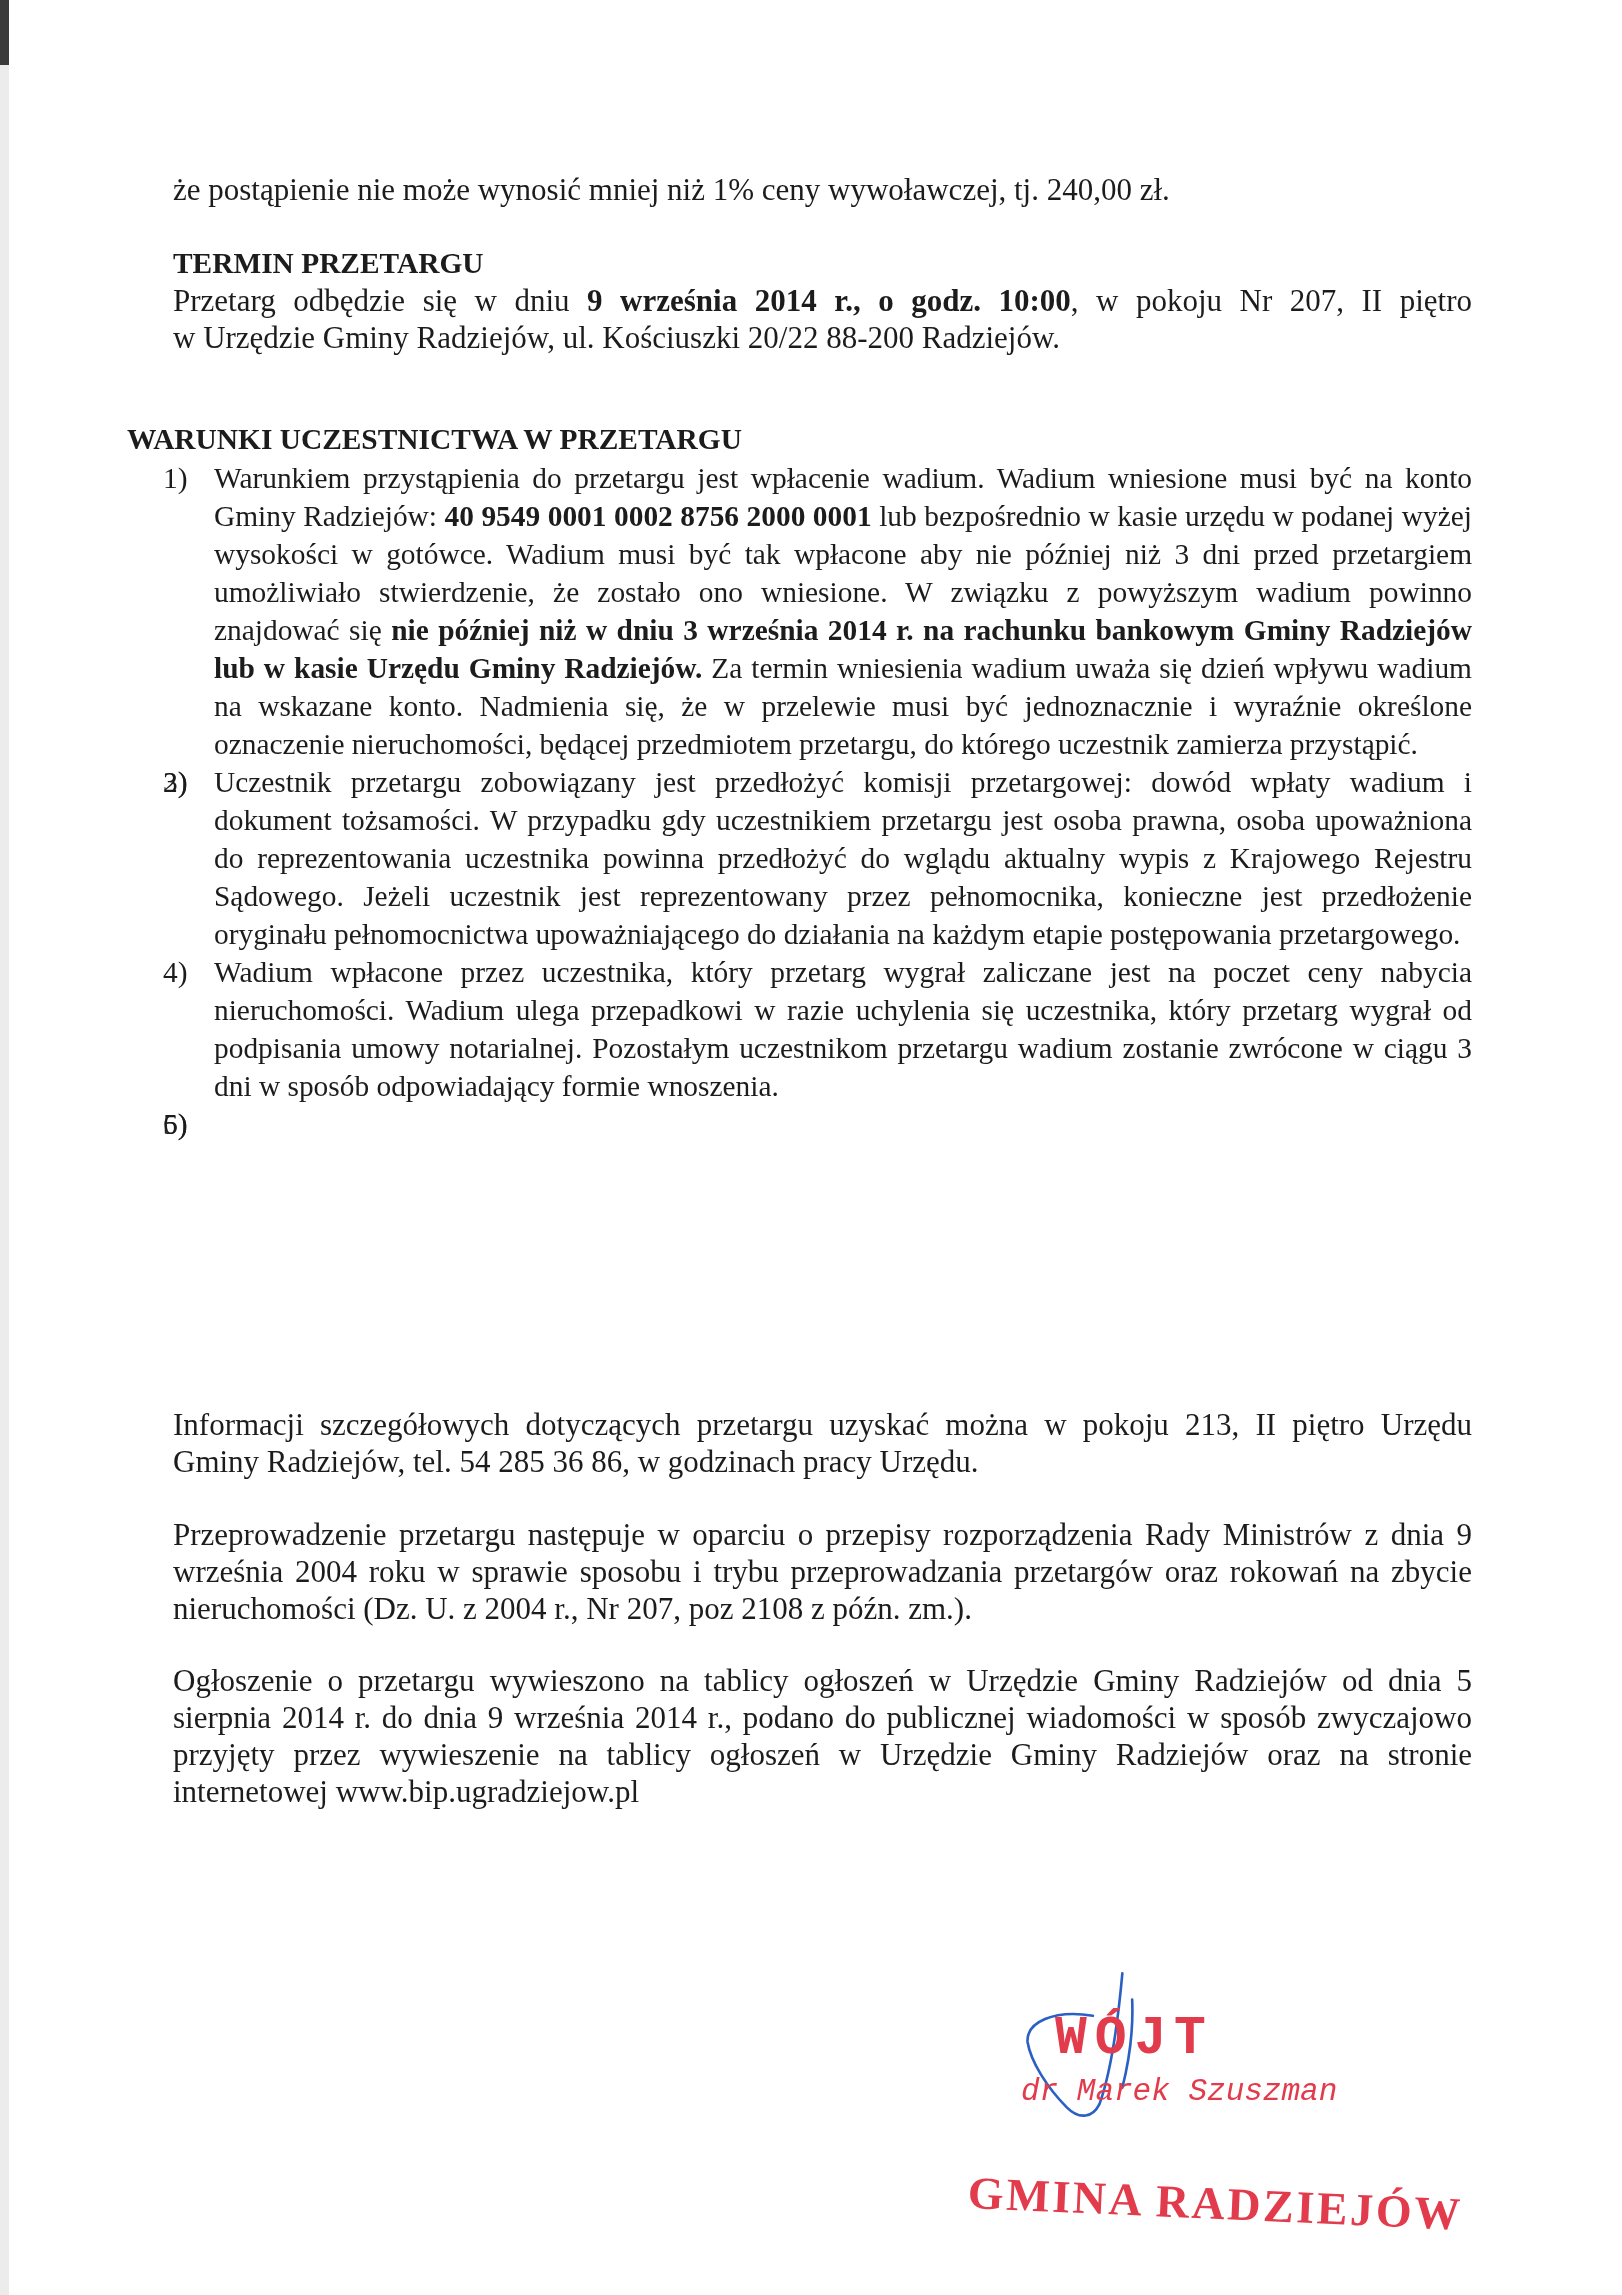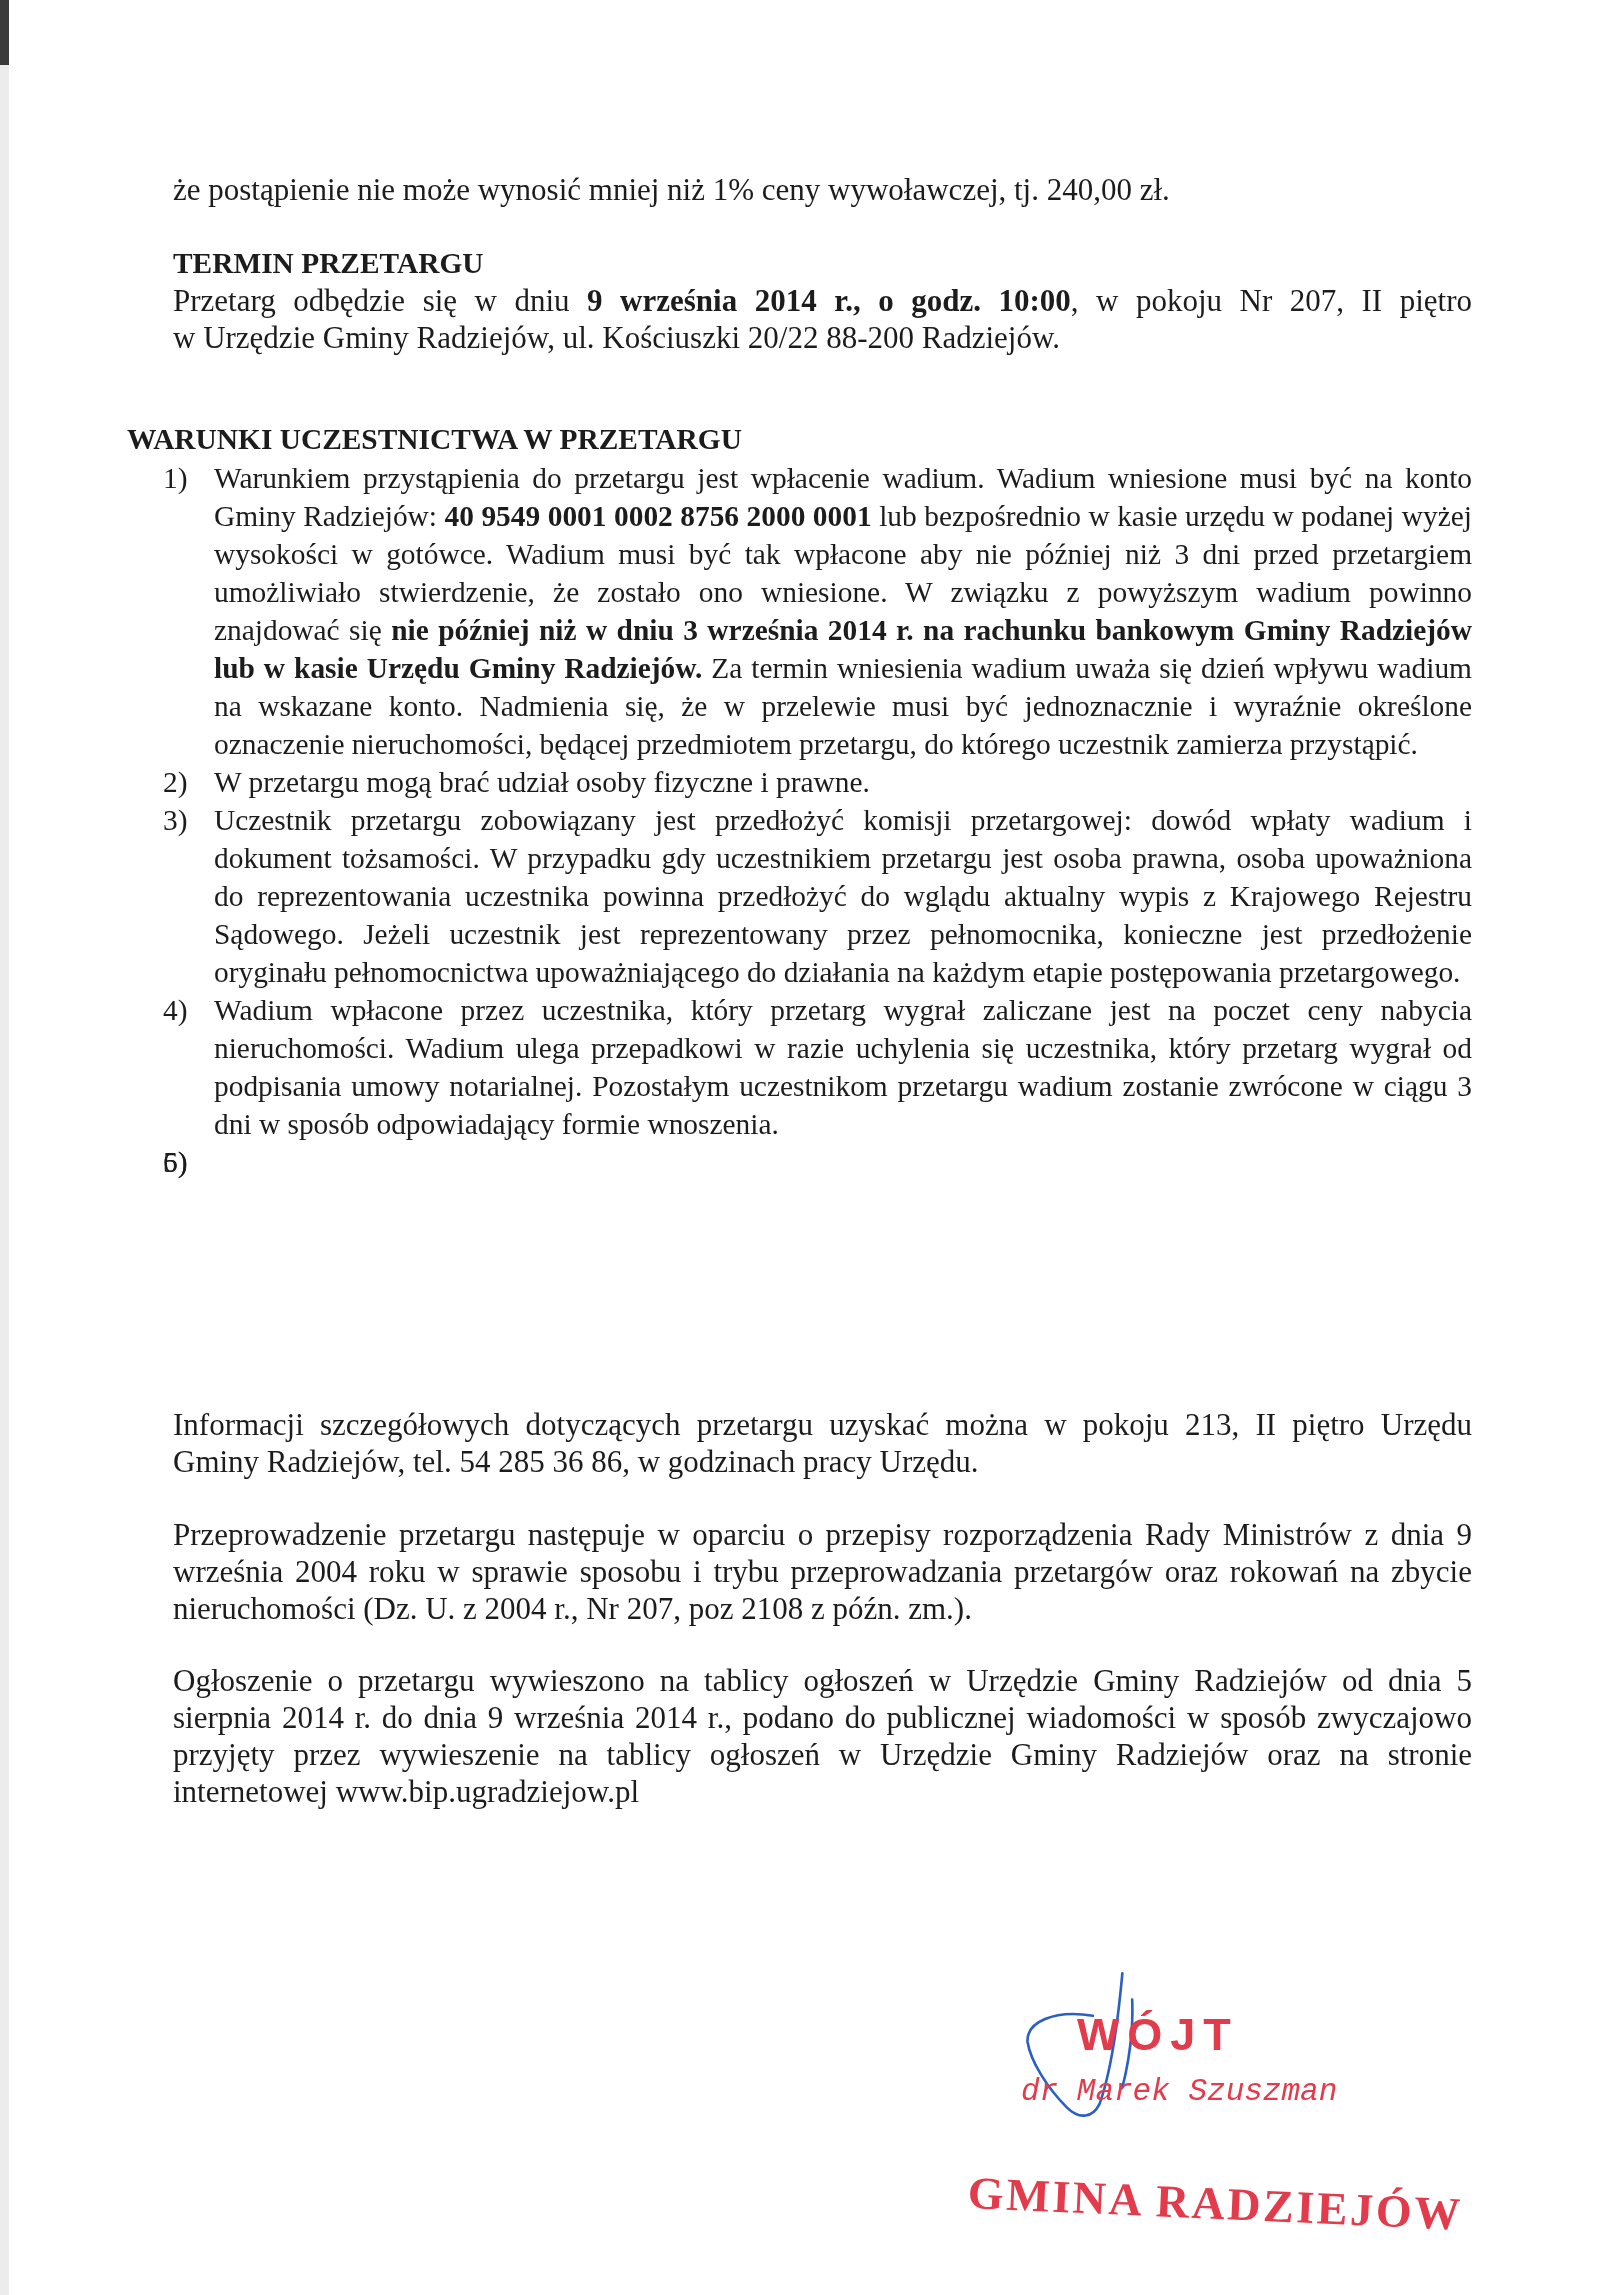--- a/index.html
+++ b/index.html
@@ -11,21 +11,21 @@
   .line { font-size:31px; line-height:37px; }
   .just { text-align:justify; text-align-last:justify; }
   .just-last { text-align:justify; }
   .heading { text-align:left; font-weight:bold; font-size:29.4px; line-height:37px; }
   .blk { position:absolute; left:0; width:1299px; }
   b { font-weight:bold; }
   ol.conds { list-style:none; margin:0; padding:0; }
   ol.conds li { position:relative; padding-left:100px; font-size:29.4px; line-height:38px; text-align:justify; }
   ol.conds li .num { position:absolute; left:49px; top:0; }
   .stamp { position:absolute; color:#e23b4c; }
-  .stamp-wojt { left:1077px; top:2009px; font-size:45px; font-weight:bold; letter-spacing:7.9px; font-family:Liberation Sans, sans-serif; }
+  .stamp-wojt { left:1055px; top:2009px; font-size:53px; font-weight:bold; letter-spacing:7.9px; font-family:Liberation Mono, monospace; }
   .stamp-name { left:1021px; top:2074px; font-size:31px; font-style:italic; font-family:Liberation Mono, monospace; }
   .stamp-gmina { left:968px; top:2166px; font-size:46px; font-weight:bold; letter-spacing:2.6px; transform:rotate(2.5deg); transform-origin:left center; font-family:"Liberation Serif",serif; }
   .signature { position:absolute; left:1021px; top:1970px; width:170px; height:157px; }
 </style>
 </head>
 <body>
 
 <div class="scan-edge"></div>
 <div class="scan-edge2"></div>
 
@@ -40,21 +40,20 @@
   <div class="blk heading" style="top:421px; left:-46px;">WARUNKI UCZESTNICTWA W PRZETARGU</div>
 
   <div class="blk" style="top:459px; left:-59px; width:1358px;">
     <ol class="conds">
       <li>
         <span class="num">1)</span>
         <span>Warunkiem przystąpienia do przetargu jest wpłacenie wadium. Wadium wniesione musi być na konto Gminy Radziejów: </span><b>40 9549 0001 0002 8756 2000 0001</b><span> lub bezpośrednio w kasie urzędu w podanej wyżej wysokości w gotówce. Wadium musi być tak wpłacone aby nie później niż 3 dni przed przetargiem umożliwiało stwierdzenie, że zostało ono wniesione. W związku z powyższym wadium powinno znajdować się </span><b>nie później niż w dniu 3 września 2014 r.  na rachunku bankowym Gminy  Radziejów lub w kasie Urzędu Gminy Radziejów.</b><span> Za termin wniesienia wadium uważa się dzień wpływu wadium na wskazane konto. Nadmienia się, że w przelewie musi być jednoznacznie i wyraźnie określone oznaczenie nieruchomości, będącej przedmiotem przetargu, do którego uczestnik zamierza przystąpić.</span>
       </li>
       <li>
         <span class="num">2)</span>
-        <span>W przetargu mogą brać udział osoby fizyczne i prawne.</span>
       </li>
       <li>
         <span class="num">3)</span>
         <span>Uczestnik przetargu zobowiązany jest przedłożyć komisji przetargowej: dowód wpłaty wadium i dokument tożsamości. W przypadku gdy uczestnikiem przetargu jest osoba prawna, osoba upoważniona do reprezentowania uczestnika powinna przedłożyć do wglądu aktualny wypis z Krajowego Rejestru Sądowego. Jeżeli uczestnik jest reprezentowany przez pełnomocnika, konieczne jest przedłożenie oryginału pełnomocnictwa upoważniającego do działania na każdym etapie postępowania przetargowego.</span>
       </li>
       <li>
         <span class="num">4)</span>
         <span>Wadium wpłacone przez uczestnika, który przetarg wygrał zaliczane jest na poczet ceny nabycia nieruchomości. Wadium ulega przepadkowi w razie uchylenia się uczestnika, który przetarg wygrał od podpisania umowy notarialnej. Pozostałym uczestnikom przetargu wadium zostanie zwrócone w ciągu 3 dni w sposób odpowiadający formie wnoszenia.</span>
       </li>
       <li>

